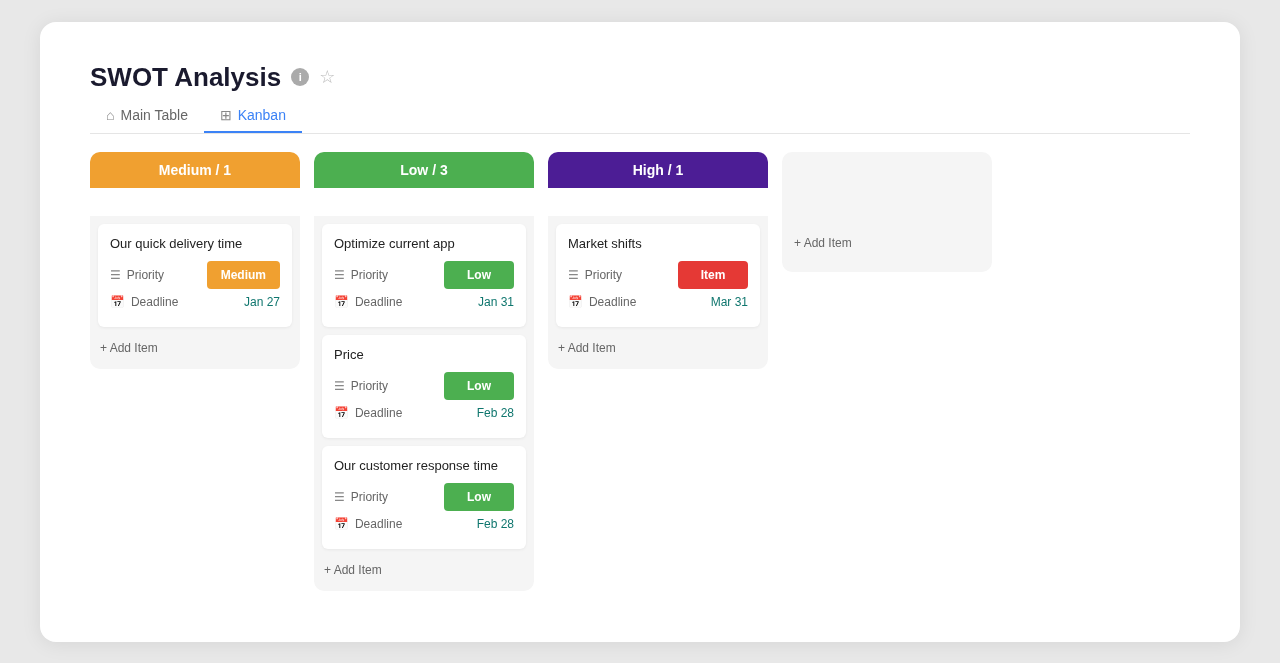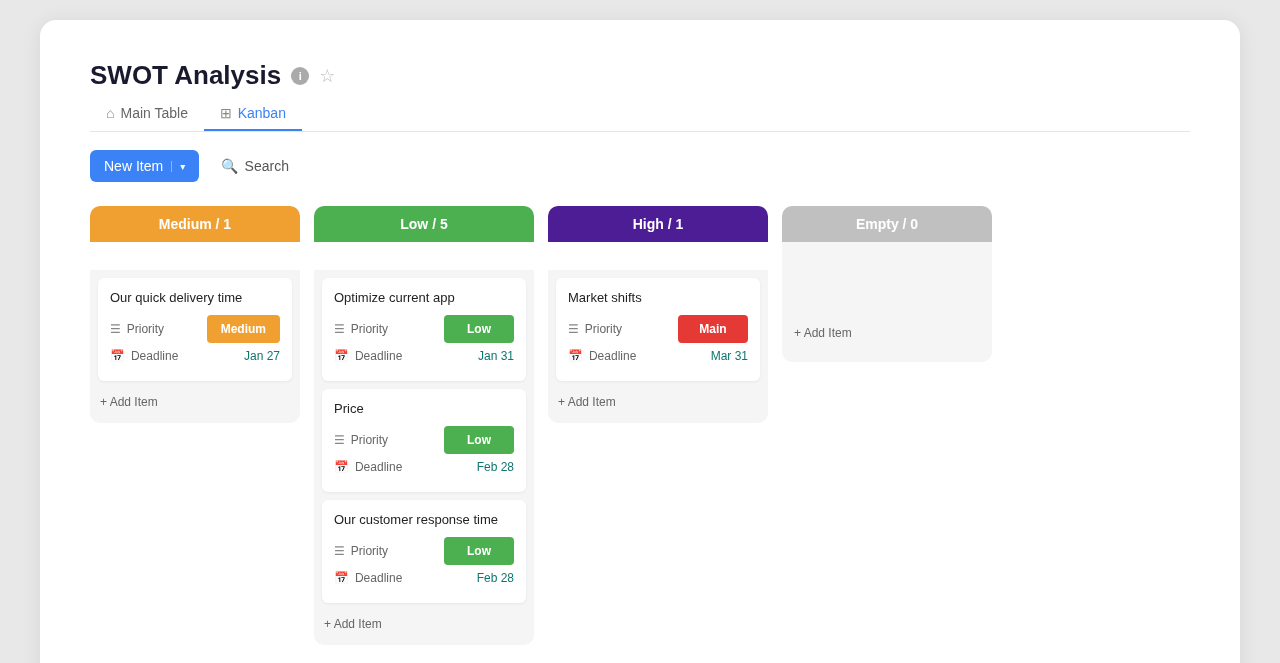--- a/index.html
+++ b/index.html
@@ -228,30 +228,20 @@
     <div class="tab">
       <span class="tab-icon">⌂</span>
       <span>Main Table</span>
     </div>
     <div class="tab active">
       <span class="tab-icon">⊞</span>
       <span>Kanban</span>
     </div>
   </div>
 
-  <div class="toolbar">
-    <button class="new-item-btn">
-      <span>New Item</span>
-      <span class="chevron">▾</span>
-    </button>
-    <button class="search-btn">
-      <span>🔍</span>
-      <span>Search</span>
-    </button>
-  </div>
 
   <div class="kanban-board">
 
     <div class="kanban-column">
       <div class="column-header medium">Medium / 1</div>
       <div class="column-body">
 
         <div class="kanban-card">
           <div class="card-title">Our quick delivery time</div>
           <div class="card-field">
@@ -267,21 +257,21 @@
               <span>Deadline</span>
             </div>
             <span class="deadline-value">Jan 27</span>
           </div>
         </div>
         <a class="add-item-link">+ Add Item</a>
       </div>
     </div>
 
     <div class="kanban-column" style="width:220px;min-width:220px;">
-      <div class="column-header low">Low / 5</div>
+      <div class="column-header low">Low / 3</div>
       <div class="column-body">
 
         <div class="kanban-card">
           <div class="card-title">Optimize current app</div>
           <div class="card-field">
             <div class="field-label">
               <span class="field-icon">☰</span>
               <span>Priority</span>
             </div>
             <span class="priority-badge low">Low</span>
@@ -338,35 +328,34 @@
       <div class="column-header high">High / 1</div>
       <div class="column-body">
 
         <div class="kanban-card">
           <div class="card-title">Market shifts</div>
           <div class="card-field">
             <div class="field-label">
               <span class="field-icon">☰</span>
               <span>Priority</span>
             </div>
-            <span class="priority-badge high">Main</span>
+            <span class="priority-badge high">Item</span>
           </div>
           <div class="card-field">
             <div class="field-label">
               <span class="field-icon">📅</span>
               <span>Deadline</span>
             </div>
             <span class="deadline-value">Mar 31</span>
           </div>
         </div>
         <a class="add-item-link">+ Add Item</a>
       </div>
     </div>
 
     <div class="kanban-column" style="width:210px;min-width:210px;">
-      <div class="column-header empty">Empty / 0</div>
       <div class="empty-column-body">
         <a class="add-item-link">+ Add Item</a>
       </div>
     </div>
 
   </div>
 </div>
 
 </body></html>

